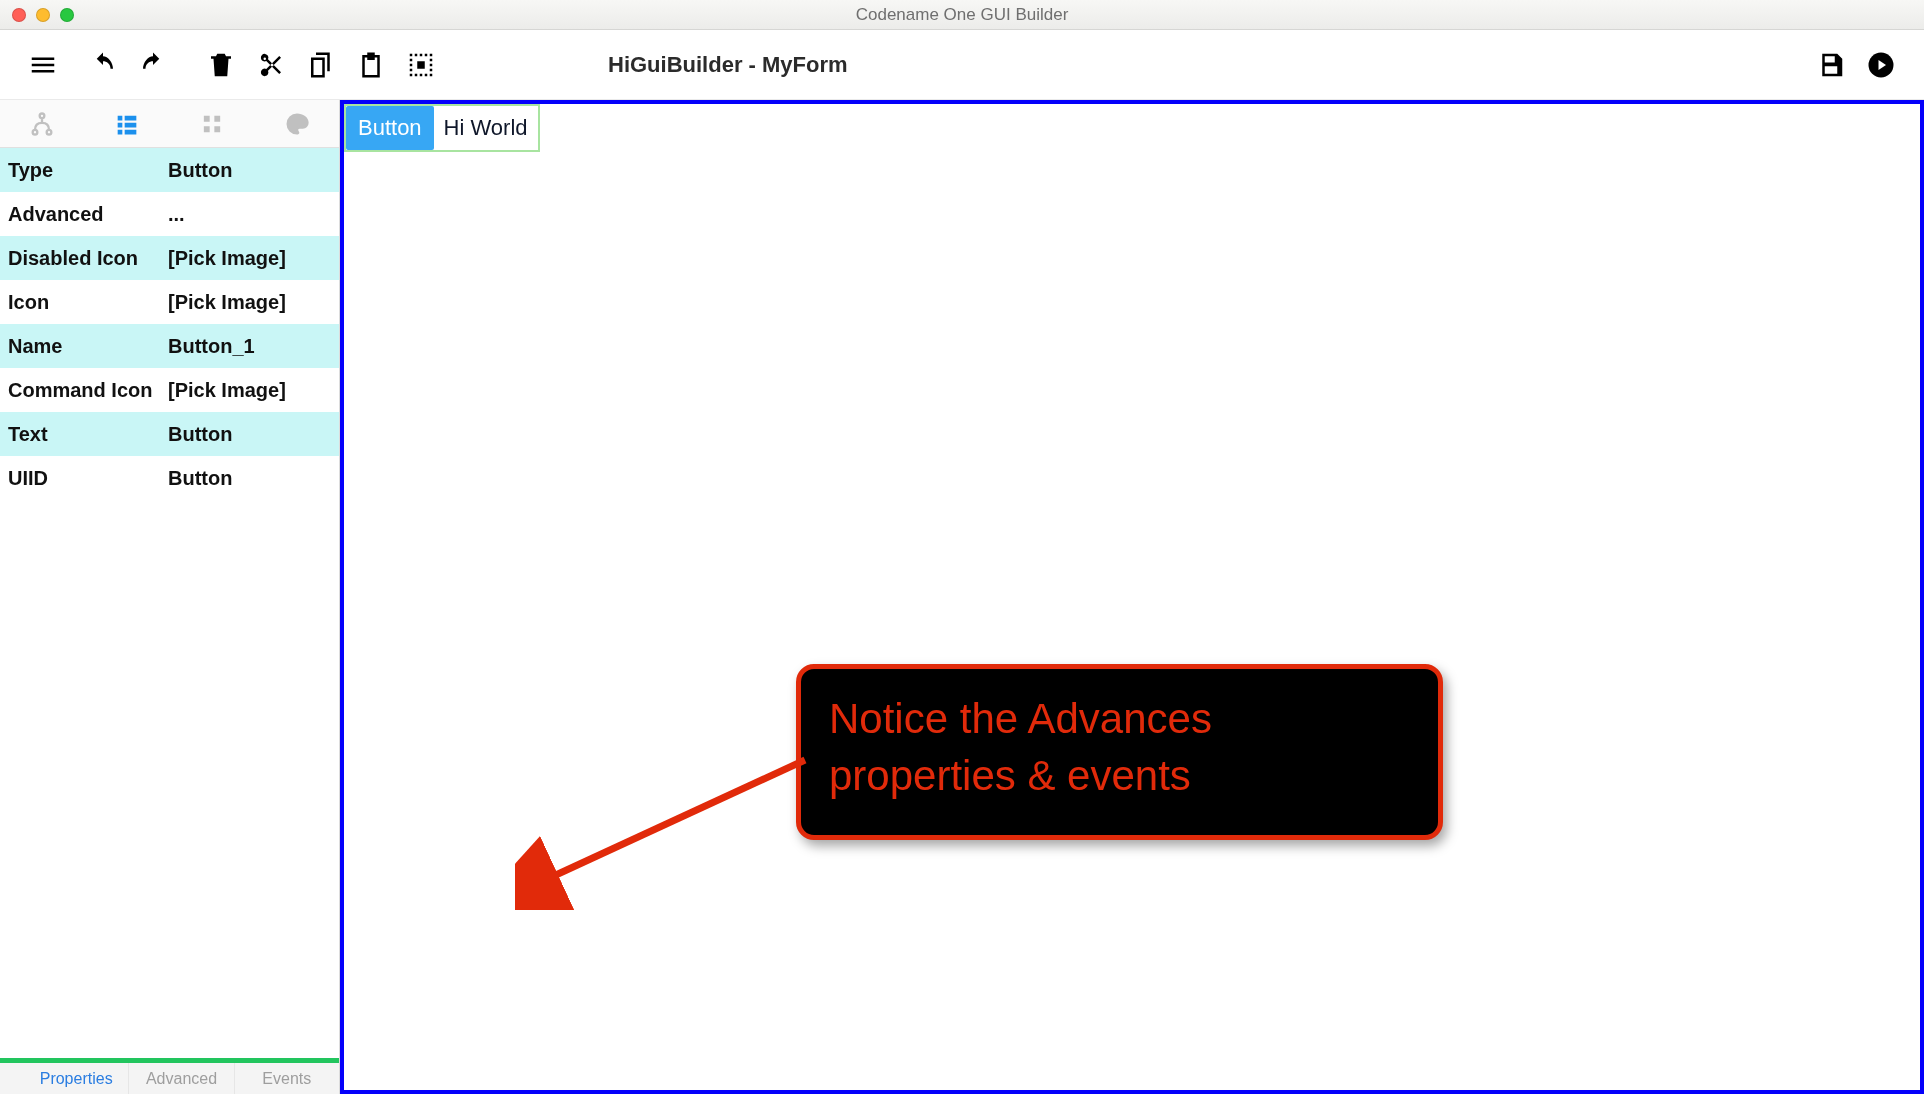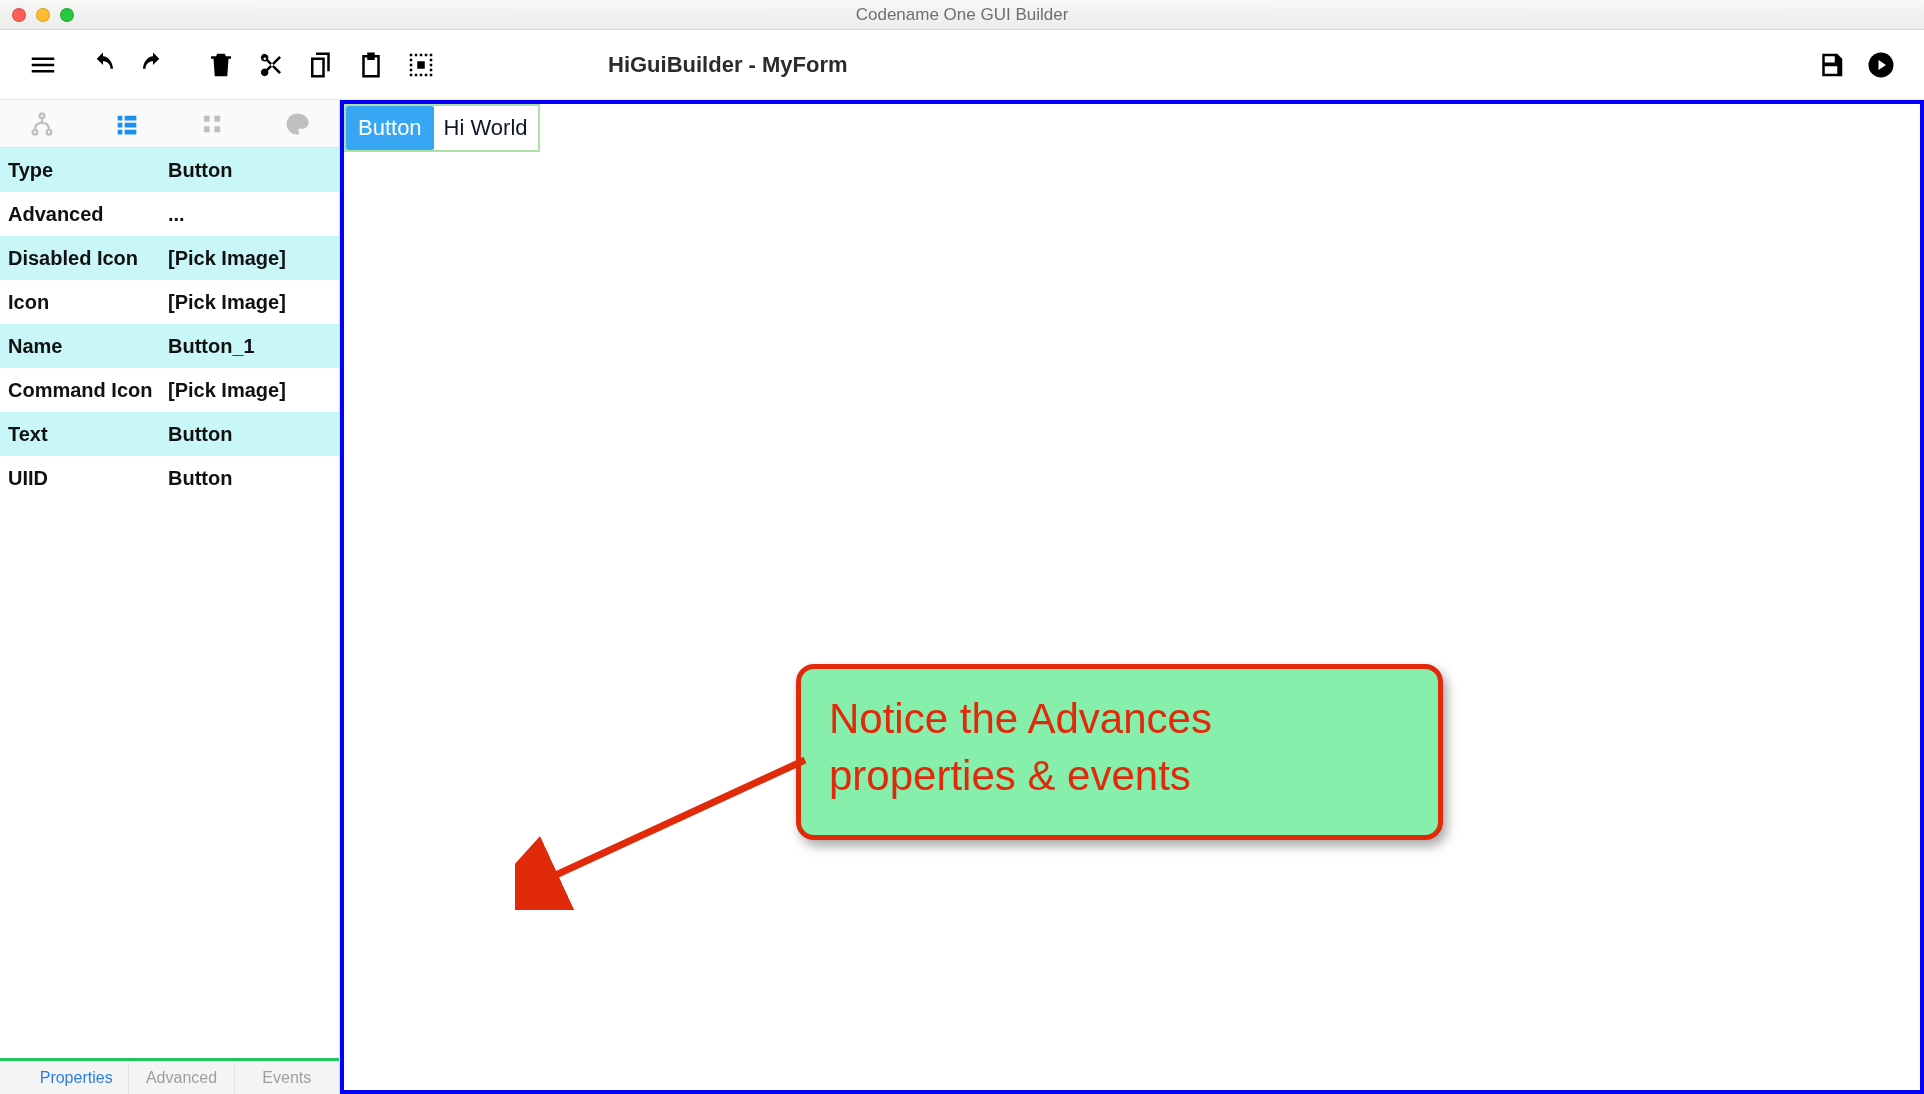--- a/index.html
+++ b/index.html
@@ -28,32 +28,32 @@
 .sidetabs svg { width: 28px; height: 28px; fill: #c0c0c0; }
 .sidetabs .active svg { fill: #1b90ed; }
 
 .proplist { flex: 1; overflow: auto; }
 .proprow { display: flex; align-items: center; height: 44px; padding: 0 8px; font-size: 20px; font-weight: 600; color: #111; }
 .proprow:nth-child(odd) { background: #c9f6f6; }
 .proprow:nth-child(even) { background: #ffffff; }
 .proprow .k { width: 160px; }
 .proprow .v { flex: 1; }
 
-.bottomtabs { height: 36px; border-top: 3px solid #22c55e; display: flex; background: #f4f4f4; padding-left: 24px; }
+.bottomtabs { height: 36px; border-top: 5px solid #22c55e; display: flex; background: #f4f4f4; padding-left: 24px; }
 .bottomtabs .btab { flex: 1; display: flex; align-items: center; justify-content: center; font-size: 16px; color: #9e9e9e; cursor: pointer; border-right: 1px solid #e6e6e6; }
 .bottomtabs .btab:last-child { border-right: none; }
 .bottomtabs .btab.active { color: #2a7de1; }
 
 .canvas { flex: 1; position: relative; background: #fff; }
 .form { position: absolute; inset: 0; border: 4px solid #0400fb; }
 .row1 { position: absolute; left: 0; top: 0; height: 48px; display: flex; align-items: stretch; border: 2px solid #a8e4a0; }
 .btn-el { background: #37a7f4; color: #fff; font-size: 22px; padding: 6px 12px; display: flex; align-items: center; border-radius: 2px; }
 .lbl-el { font-size: 22px; color: #0f172a; padding: 6px 10px; display: flex; align-items: center; }
 
-.callout { position: absolute; left: 456px; top: 564px; width: 647px; height: 176px; border: 5px solid #e12a0a; border-radius: 18px; box-shadow: 4px 6px 12px rgba(0,0,0,0.35); background: #86efac; padding: 22px 28px; color: #e12a0a; font-size: 42px; line-height: 1.35; }
+.callout { position: absolute; left: 456px; top: 564px; width: 647px; height: 176px; border: 5px solid #e12a0a; border-radius: 18px; box-shadow: 4px 6px 12px rgba(0,0,0,0.35); background: #000000; padding: 22px 28px; color: #e12a0a; font-size: 42px; line-height: 1.35; }
 .arrow-svg { position: absolute; left: 175px; top: 640px; pointer-events: none; }
 
 .white-strip { background:#fff; height:100%; width:46.5%; position:absolute; left:0; top:0; }
 </style>
 </head>
 <body>
 
 <div class="titlebar">
   <div class="traffic">
     <div class="dot red"></div>

